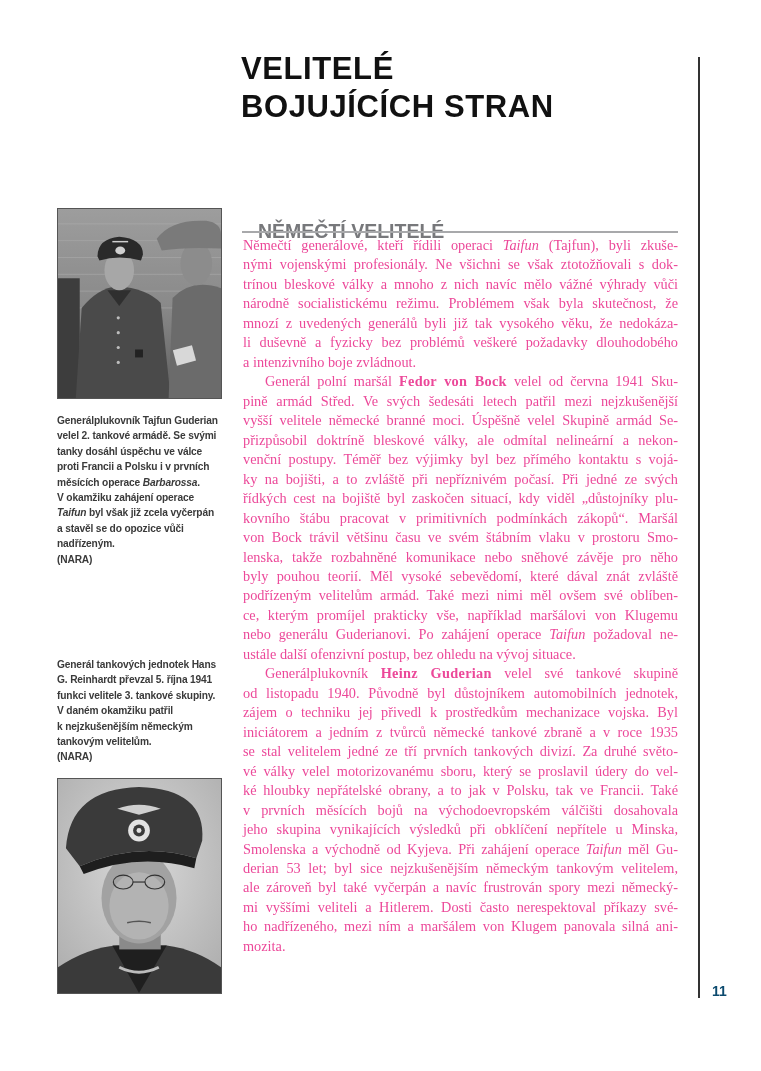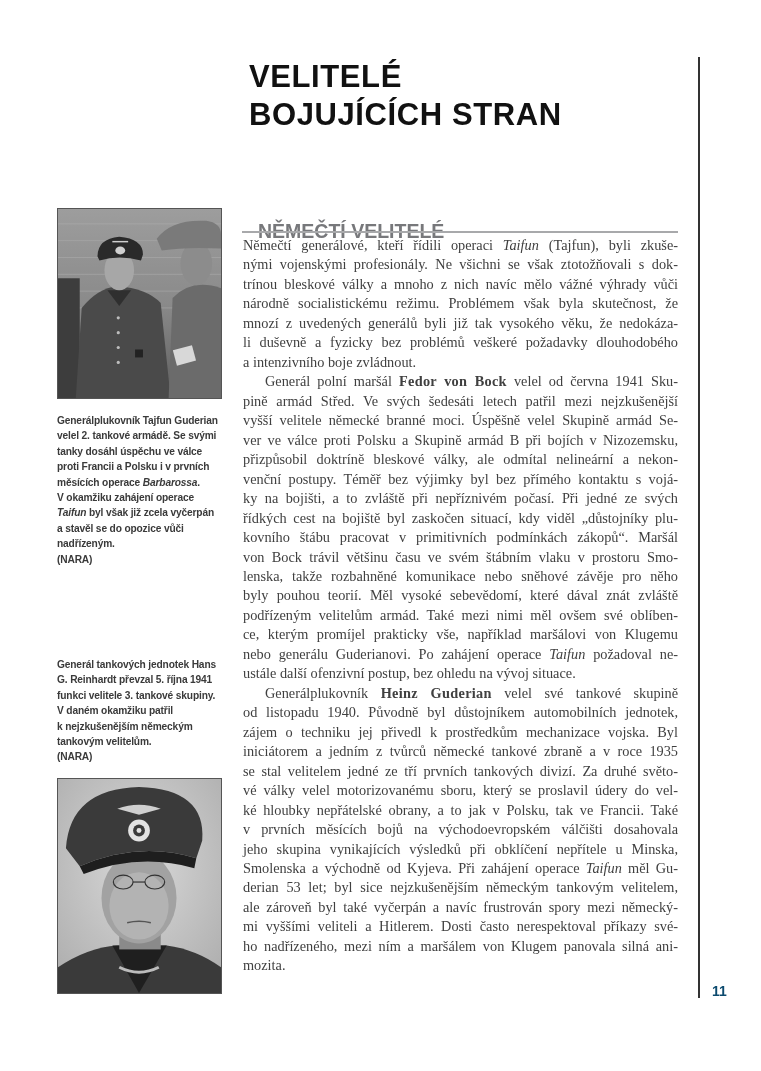--- a/index.html
+++ b/index.html
@@ -11,21 +11,21 @@
       width: 761px;
       height: 1071px;
       position: relative;
       overflow: hidden;
       color: #231f20;
     }
     .chapter-title {
       position: absolute;
       left: 241px;
       top: 50px;
-      margin: 8px;
+      margin: 0;
       font-family: "Liberation Sans", sans-serif;
       font-weight: bold;
       font-size: 31px;
       line-height: 38px;
       letter-spacing: 0.6px;
       color: #111111;
       transform: scaleY(1.0);
     }
     .chapter-title span { display: block; white-space: nowrap; }
     .side-rule {
@@ -67,21 +67,21 @@
       background: #a8a9ab;
     }
     .body-text {
       position: absolute;
       left: 243px;
       top: 236px;
       width: 435px;
       font-family: "Liberation Serif", serif;
       font-size: 14.3px;
       line-height: 19.47px;
-      color: #404040;
+      color: #ec4899;
     }
     .line {
       display: block;
       height: 19.47px;
       text-align: justify;
       text-align-last: justify;
       white-space: nowrap;
       overflow: visible;
     }
     .line.last {
@@ -139,21 +139,20 @@
     <span class="line">Němečtí generálové, kteří řídili operaci <i>Taifun</i> (Tajfun), byli zkuše-</span>
     <span class="line">nými vojenskými profesionály. Ne všichni se však ztotožňovali s dok-</span>
     <span class="line">trínou bleskové války a mnoho z nich navíc mělo vážné výhrady vůči</span>
     <span class="line">národně socialistickému režimu. Problémem však byla skutečnost, že</span>
     <span class="line">mnozí z uvedených generálů byli již tak vysokého věku, že nedokáza-</span>
     <span class="line">li duševně a fyzicky bez problémů veškeré požadavky dlouhodobého</span>
     <span class="line last">a intenzivního boje zvládnout.</span>
     <span class="line indent">Generál polní maršál <b>Fedor von Bock</b> velel od června 1941 Sku-</span>
     <span class="line">pině armád Střed. Ve svých šedesáti letech patřil mezi nejzkušenější</span>
     <span class="line">vyšší velitele německé branné moci. Úspěšně velel Skupině armád Se-</span>
-    <span class="line">ver ve válce proti Polsku a Skupině armád B při bojích v Nizozemsku,</span>
     <span class="line">přizpůsobil doktríně bleskové války, ale odmítal nelineární a nekon-</span>
     <span class="line">venční postupy. Téměř bez výjimky byl bez přímého kontaktu s vojá-</span>
     <span class="line">ky na bojišti, a to zvláště při nepříznivém počasí. Při jedné ze svých</span>
     <span class="line">řídkých cest na bojiště byl zaskočen situací, kdy viděl „důstojníky plu-</span>
     <span class="line">kovního štábu pracovat v primitivních podmínkách zákopů“. Maršál</span>
     <span class="line">von Bock trávil většinu času ve svém štábním vlaku v prostoru Smo-</span>
     <span class="line">lenska, takže rozbahněné komunikace nebo sněhové závěje pro něho</span>
     <span class="line">byly pouhou teorií. Měl vysoké sebevědomí, které dával znát zvláště</span>
     <span class="line">podřízeným velitelům armád. Také mezi nimi měl ovšem své oblíben-</span>
     <span class="line">ce, kterým promíjel prakticky vše, například maršálovi von Klugemu</span>

